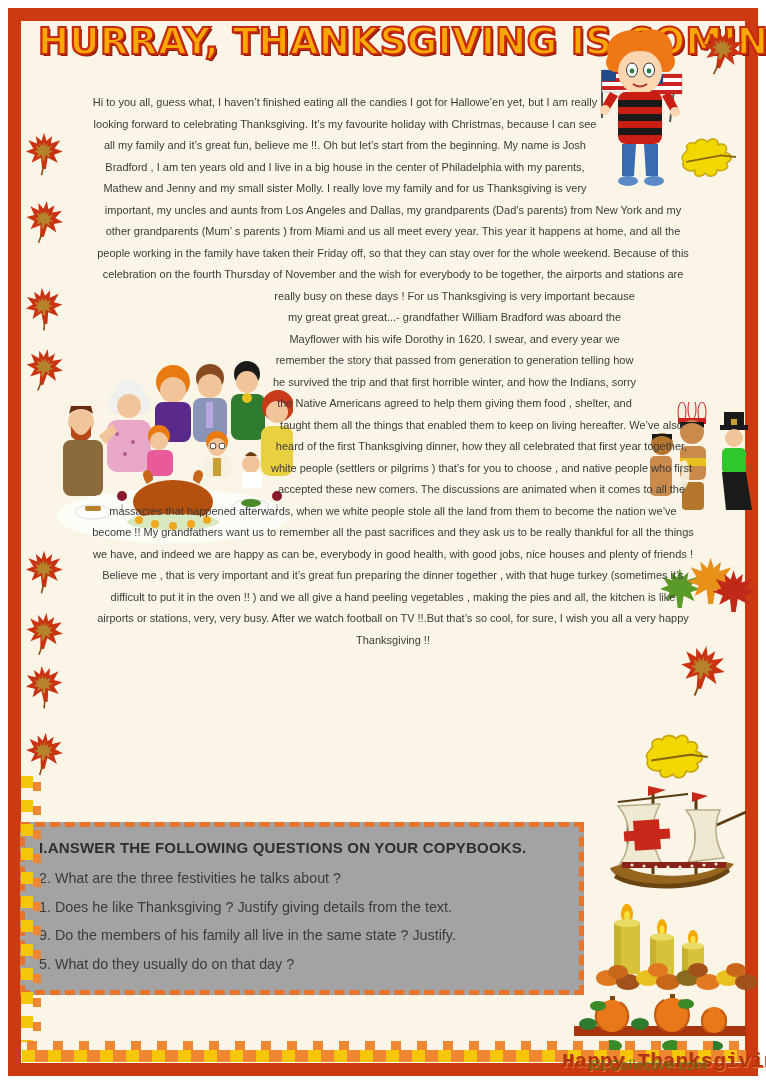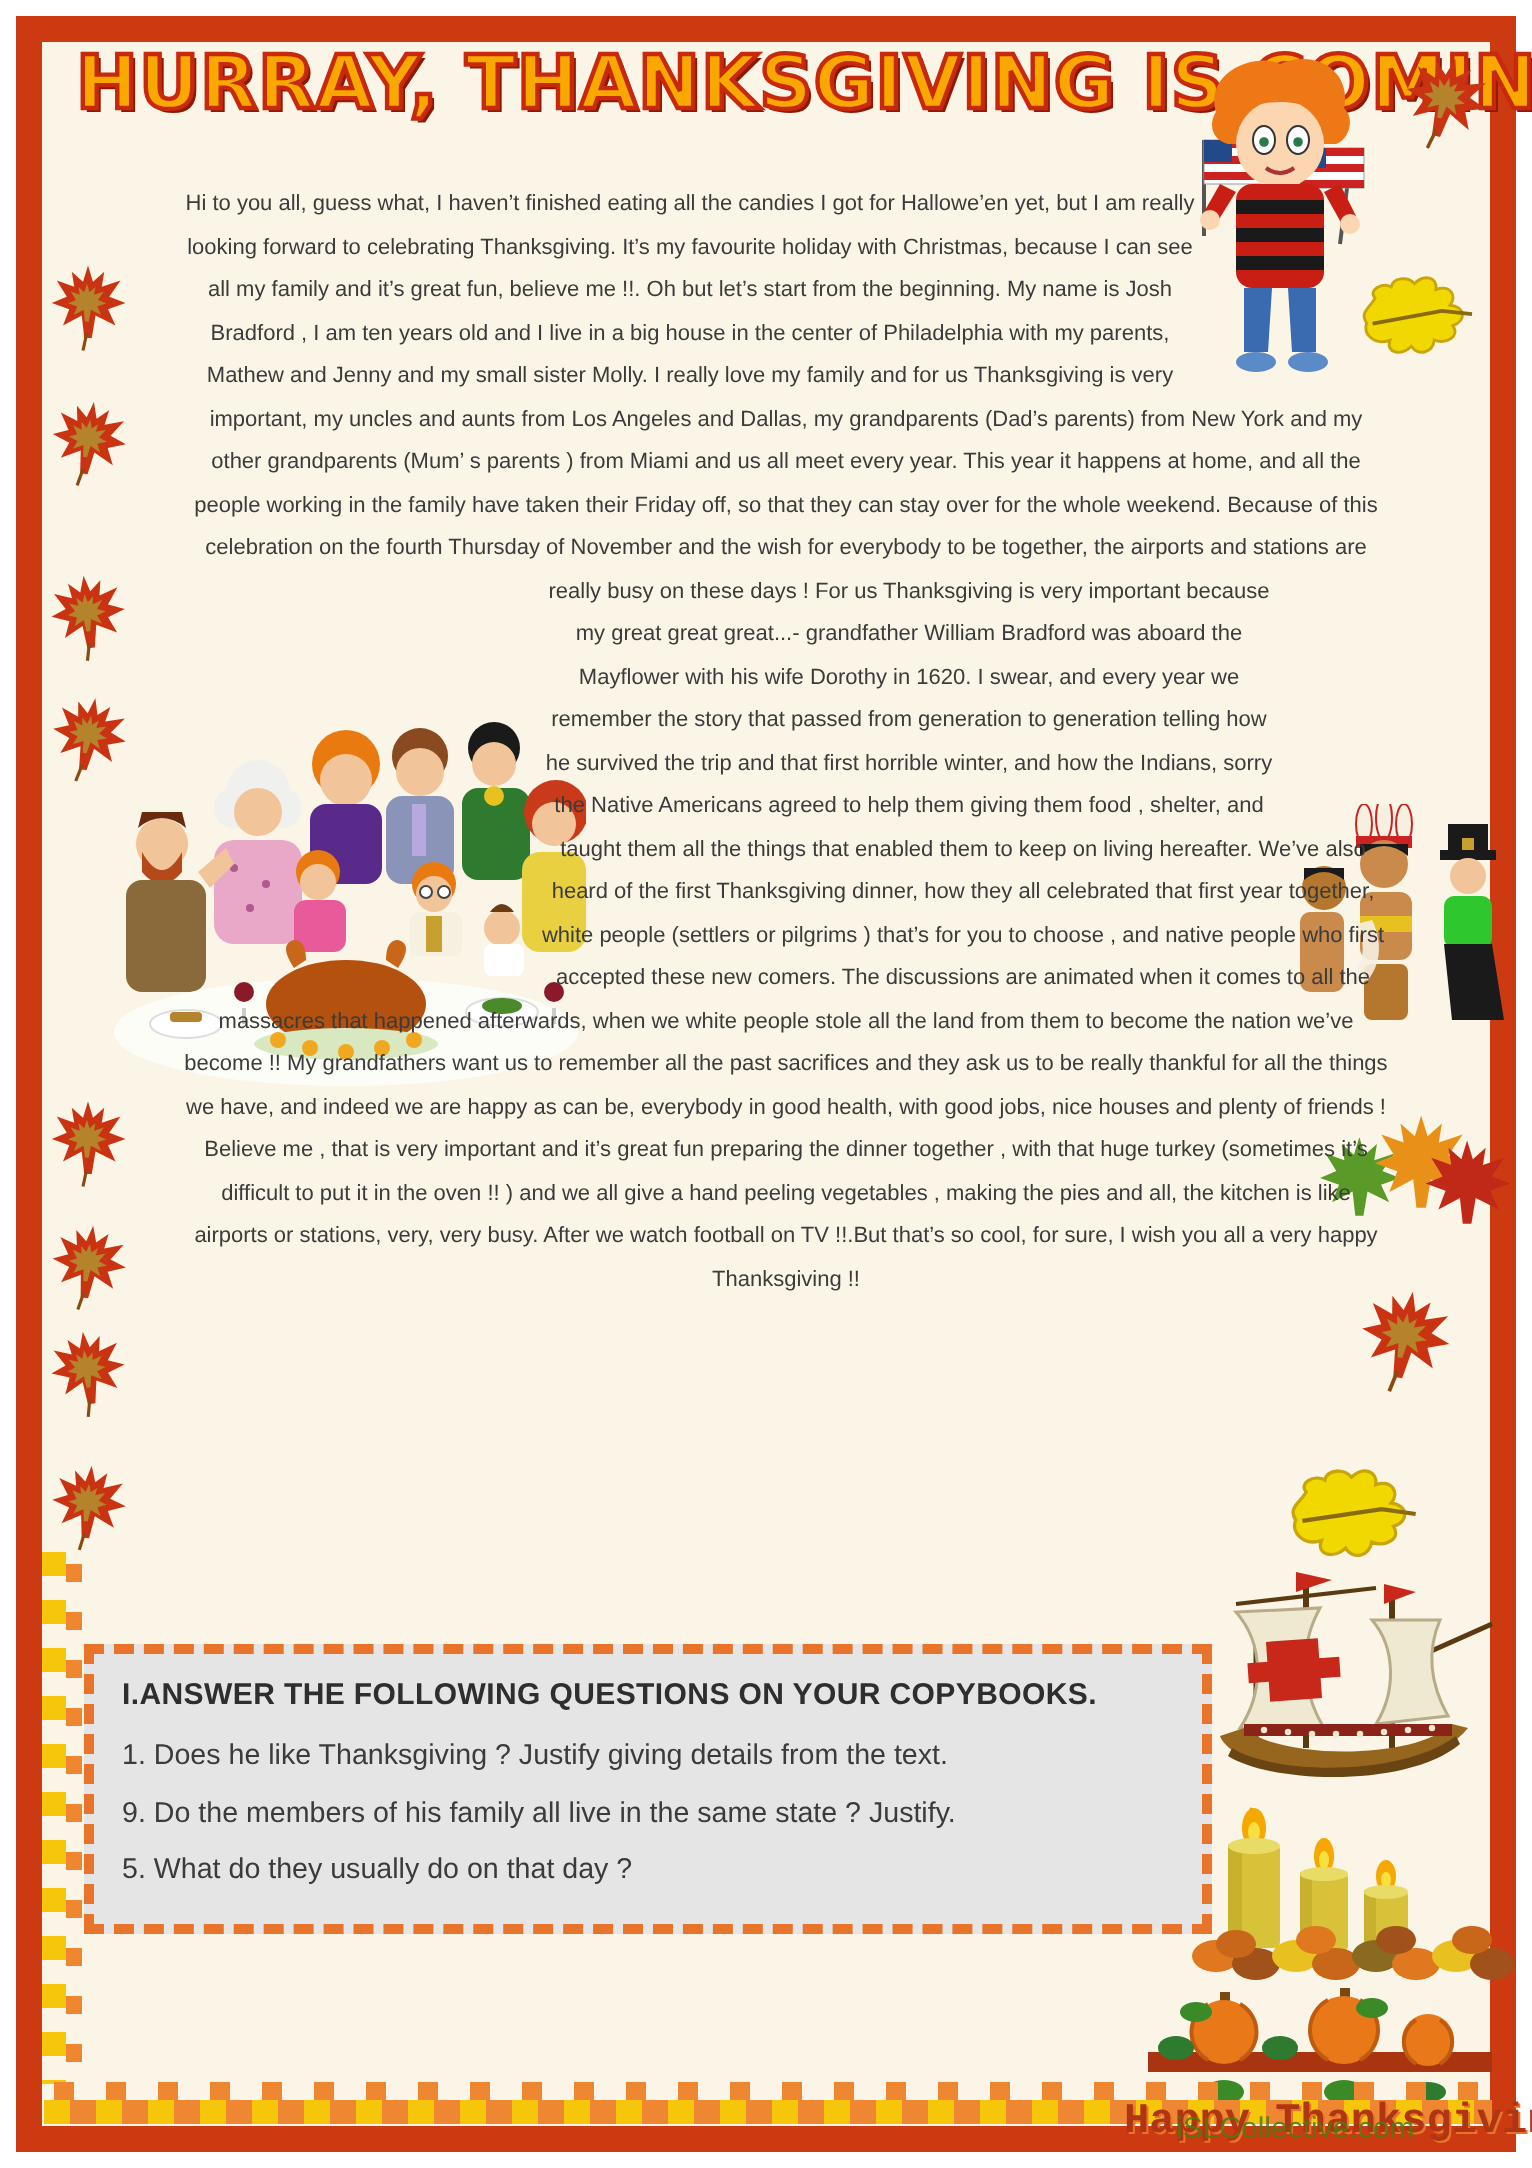--- a/index.html
+++ b/index.html
@@ -12,22 +12,22 @@
          font-size:37px;font-weight:800;letter-spacing:.5px;line-height:1.1;
          color:#f9a800;-webkit-text-stroke:2.2px #c8290c;
          text-shadow:2px 2px 0 #8a1a06;white-space:nowrap;}
   .story{position:absolute;left:92px;top:92px;width:602px;
          font-size:11px;line-height:21.5px;color:#3b3b3b;text-align:center;}
   .sp-boy{float:right;width:96px;height:98px;}
   .sp-family{float:left;width:204px;height:202px;margin:2px 10px 2px -37px;}
   .sp-natives{float:right;width:58px;height:122px;margin-right:-4px;}
   .illus{position:absolute;}
   .leafL{position:absolute;left:24px;width:40px;height:52px;}
-  .qbox{position:absolute;left:42px;top:822px;width:526px;
-        border:5px dashed #e8732a;background:#e5e5e5;padding:10px 14px 6px 14px;}
+  .qbox{position:absolute;left:20px;top:822px;width:526px;
+        border:5px dashed #e8732a;background:#a3a3a3;padding:10px 14px 6px 14px;}
   .qbox h2{margin:2px 0 14px 0;font-size:15px;font-weight:bold;color:#2e2e2e;letter-spacing:.2px;}
   .qbox ol{list-style:none;margin:0;padding:0;}
   .qbox li{font-size:14.3px;color:#3b3b3b;margin-bottom:12.5px;}
   .checker-bottom{position:absolute;left:22px;top:1041px;width:724px;height:21px;
     background-image:
       repeating-linear-gradient(90deg,#ef8632 0 10px,rgba(0,0,0,0) 10px 26px),
       repeating-linear-gradient(90deg,#f6c60a 0 13px,#ef8632 13px 26px);
     background-size:100% 9px,100% 12px;
     background-position:5px 0,0 9px;
     background-repeat:no-repeat;}
@@ -343,20 +343,21 @@
     <span>Hi to you all, guess what, I haven’t finished eating all the candies I got for Hallowe’en yet, but I am really looking forward to celebrating Thanksgiving. It’s my favourite holiday with Christmas, because I can see all my family and it’s great fun, believe me !!. Oh but let’s start from the beginning. My name is Josh  Bradford , I am ten years old and I live in a big house in the center of Philadelphia  with my parents, Mathew  and Jenny and my small sister Molly. I really love my family and for us Thanksgiving is very important, my uncles and aunts from Los Angeles and Dallas, my grandparents (Dad’s parents) from New York and my other grandparents (Mum’ s parents ) from Miami and us all meet every year. This year it happens at home, and all the people working in the family have taken their Friday off, so that they can stay over for the whole weekend. Because of this celebration on the fourth Thursday of November and the wish for everybody to be together, the</span>
     <div class="sp-family"></div>
     <div class="sp-natives"></div>
     <span>airports and stations are really busy on these days ! For us Thanksgiving is very important because my great great great...- grandfather William Bradford was aboard the Mayflower with his wife Dorothy in 1620. I swear, and every year we remember the story that passed from generation to generation  telling how he survived the trip and that  first horrible winter, and how the Indians, sorry the Native Americans   agreed to help them giving them food  , shelter, and taught</span>
     <span>them all the things that enabled them to keep on living hereafter. We’ve also heard of the first Thanksgiving dinner, how they  all celebrated that first  year together, white people  (settlers or pilgrims ) that’s for you to choose , and native  people who first accepted these new comers. The discussions are animated when it comes to all the massacres that happened afterwards, when we white people stole all the land from them to become the nation we’ve become !! My grandfathers want us to remember all the past sacrifices and they ask us to be really thankful for all the things we have, and indeed we are happy as can be, everybody in good health, with good jobs, nice houses and plenty of friends ! Believe me , that is very important and it’s great fun  preparing the dinner together , with that huge turkey (sometimes it’s difficult to put it in the oven !! ) and we all give a hand  peeling vegetables ,  making the pies and all, the kitchen is  like  airports or stations, very, very busy. After we watch football on TV !!.But that’s so cool, for sure, I wish you all a very happy Thanksgiving !!</span>
   </div>
 
   <div class="qbox">
     <h2>I.ANSWER THE FOLLOWING QUESTIONS ON YOUR COPYBOOKS.</h2>
     <ol>
+      <li>2. What are the three festivities he talks about ?</li>
       <li>1. Does he like Thanksgiving ? Justify giving details from the text.</li>
       <li>9. Do the members of his family all live in the same state ? Justify.</li>
       <li>5. What do they usually do on that day ?</li>
     </ol>
   </div>
 
   <div class="checker-left"></div>
   <div class="checker-bottom"></div>
 
   <div class="greeting">Happy Thanksgiving</div>

